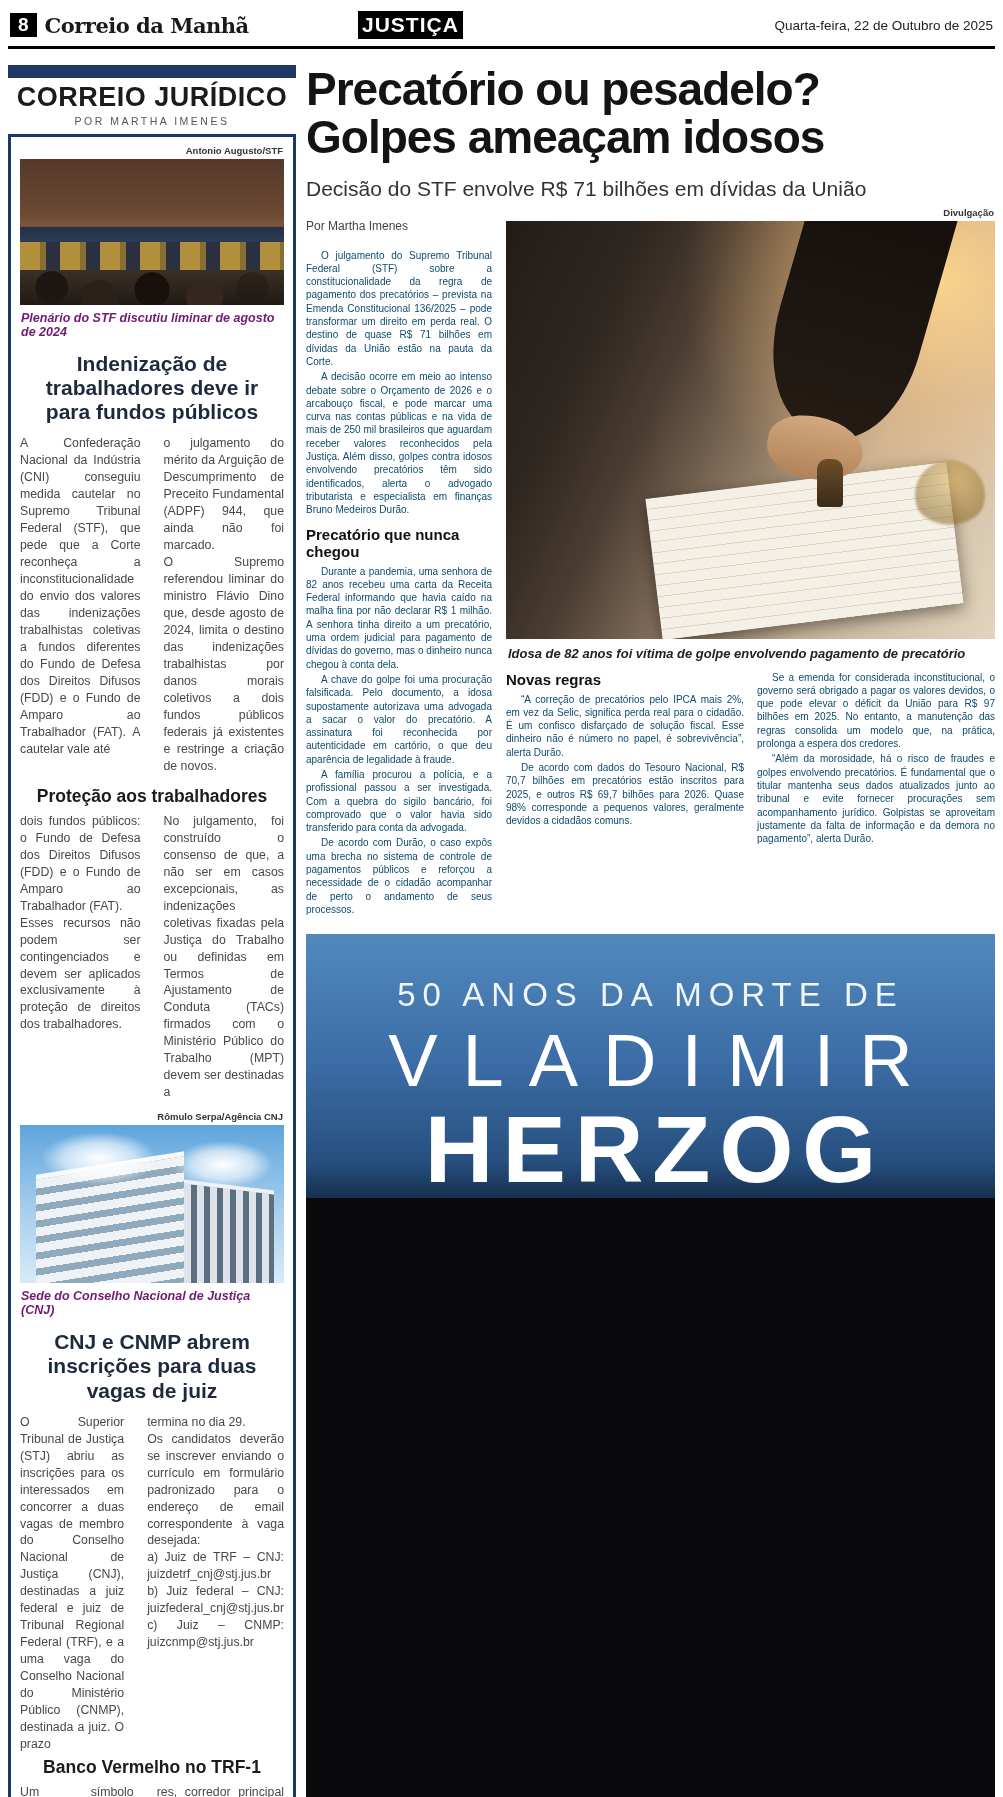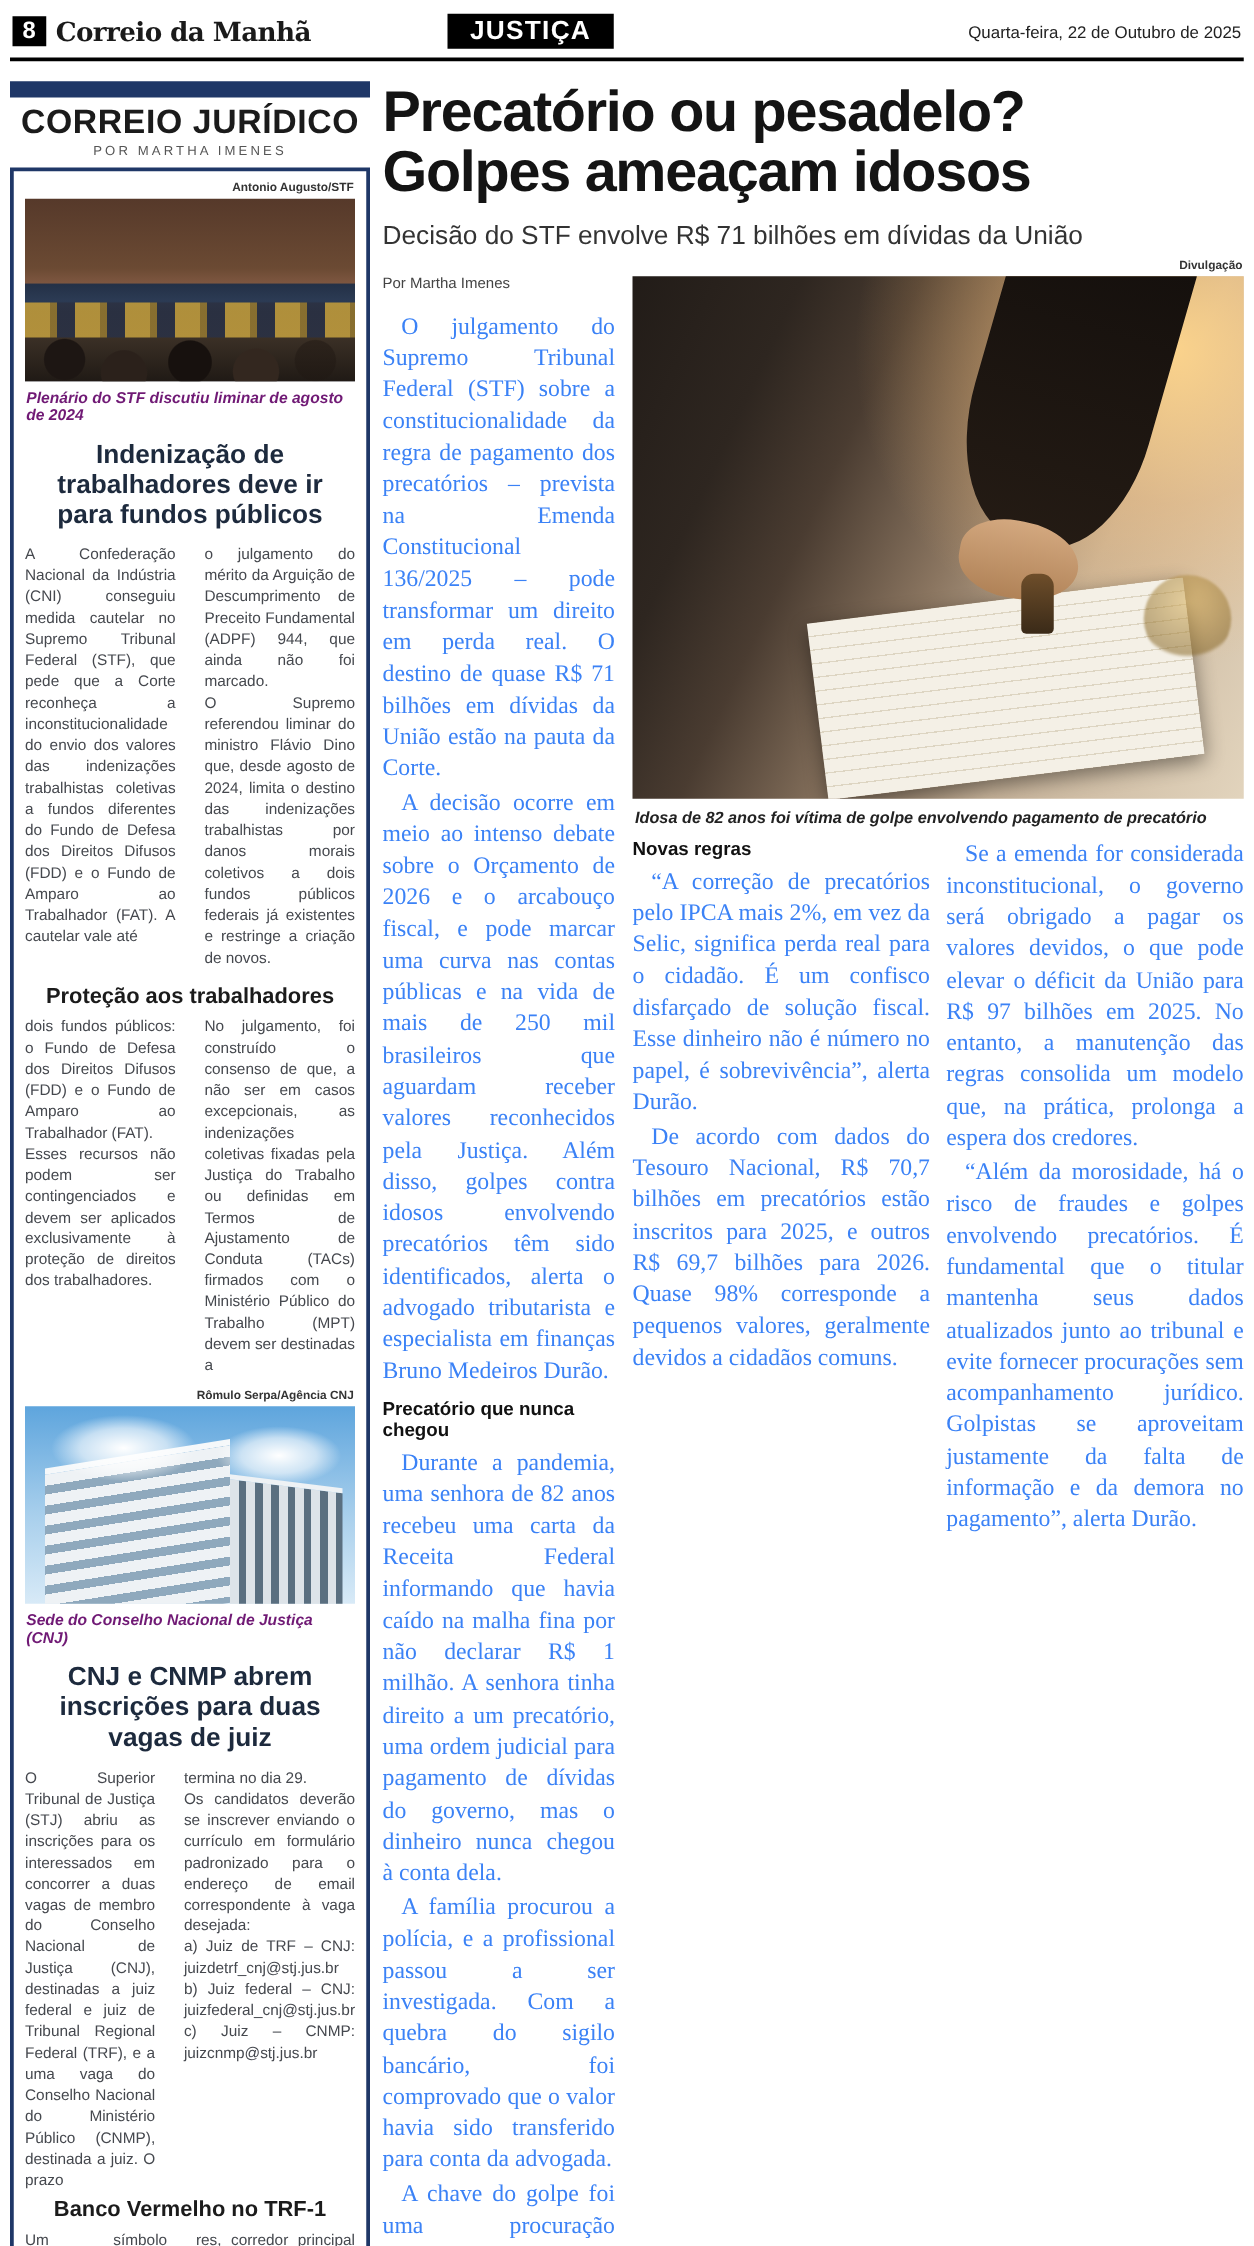--- a/index.html
+++ b/index.html
@@ -5,21 +5,21 @@
   * { box-sizing: border-box; margin: 0; padding: 0; }
   html, body { width: 1003px; background: #fff; }
   body { font-family: "Liberation Sans", sans-serif; color: #1a1a1a; position: relative; }
   .page { width: 1003px; height: 1797px; overflow: hidden; background: #fff; padding: 8px 8px 0 8px; }
 
   
   .topbar { display: flex; align-items: center; height: 34px; padding: 0 2px; }
   .tb-left { display: flex; align-items: center; gap: 8px; width: 330px; }
   .pagenum-box { background: #000; color: #fff; font-weight: bold; font-size: 19px; padding: 1px 8px; }
   .masthead { font-family: "DejaVu Serif", serif; font-weight: bold; font-size: 21px; letter-spacing: -0.5px; }
-  .section-box { background: #000; color: #fff; font-weight: bold; font-size: 21px; letter-spacing: 1px; padding: 2px 18px; margin-left: 18px; }
+  .section-box { background: #000; color: #fff; font-weight: bold; font-size: 21px; letter-spacing: 1px; padding: 2px 4px; margin-left: 18px; }
   .tb-date { margin-left: auto; font-size: 13.5px; color: #222; }
   .header-rule { height: 3px; background: #000; margin-top: 4px; }
 
   .content { display: flex; gap: 10px; margin-top: 16px; }
 
   
   .sidebar { width: 288px; flex: 0 0 288px; }
   .sb-bar { height: 13px; background: #1f3767; width: 100%; }
   .sb-title { text-align: center; font-size: 27px; font-weight: 800; letter-spacing: 0.5px; color: #1b1b1b; margin-top: 4px; }
   .sb-byline { text-align: center; font-size: 10.5px; letter-spacing: 2.5px; color: #555; margin-top: 2px; }
@@ -57,21 +57,21 @@
   .twocol { display: flex; gap: 23px; }
   .twocol .col { flex: 1; font-size: 12.3px; line-height: 1.38; color: #45484e; text-align: justify; white-space: pre-line; }
 
   
   .mainarea { flex: 1; }
   .headline { font-size: 46px; font-weight: 700; letter-spacing: -1px; line-height: 1.05; color: #141414; }
   .subhead { font-size: 21px; color: #333; margin: 15px 0 4px; }
   .story { display: flex; gap: 14px; margin-top: 2px; }
   .story-col1 { width: 186px; flex: 0 0 186px; padding-top: 14px; }
   .m-byline { font-size: 12px; color: #444; margin-bottom: 16px; font-family: "Liberation Sans", sans-serif; }
-  .serif p { font-family: Liberation Serif, serif; font-size: 19px; line-height: 1.33; text-align: justify; text-indent: 15px; color: #3b82f6; margin-bottom: 2px; }
+  .serif p { font-family: Liberation Sans, sans-serif; font-size: 10px; line-height: 1.33; text-align: justify; text-indent: 15px; color: #0c4a6e; margin-bottom: 2px; }
   .crosshead { font-size: 15px; font-weight: 700; margin: 9px 0 5px; color: #111; }
   .story-right { flex: 1; }
   .main-photo { height: 418px;
     background:
       radial-gradient(circle at 88% 14%, rgba(255,214,140,0.95), rgba(255,190,110,0.35) 22%, transparent 45%),
       linear-gradient(115deg, #221c18 0%, #2e2620 20%, #4a3c31 34%, #8a7560 52%, #c6b299 70%, #e2d4bd 100%); }
   .mp-arm { position:absolute; top:-6%; right:14%; width:30%; height:58%; background: linear-gradient(#15100d, #241b14); transform: rotate(16deg); border-radius: 0 0 42% 46%; }
   .mp-hand { position:absolute; top:47%; right:27%; width:96px; height:62px; background: linear-gradient(#d3a87f,#b08257); border-radius: 46% 54% 52% 48%; transform: rotate(10deg); }
   .mp-stamp { position:absolute; top:57%; right:31%; width:26px; height:48px; background: linear-gradient(#6e4e2a,#3a2a18); border-radius: 10px 10px 4px 4px; }
   .mp-paper { position:absolute; left:30%; bottom:4%; width:62%; height:34%; background: repeating-linear-gradient(180deg, #f4f0e6 0 10px, #ddd5c2 10px 11px); transform: rotate(-7deg); box-shadow: 0 5px 16px rgba(0,0,0,0.45); }
@@ -163,22 +163,22 @@
       </h1>
       <div class="subhead">Decisão do STF envolve R$ 71 bilhões em dívidas da União</div>
 
       <div class="story">
         <div class="story-col1 serif">
           <div class="m-byline">Por Martha Imenes</div>
           <p>O julgamento do Supremo Tribunal Federal (STF) sobre a constitucionalidade da regra de pagamento dos precatórios – prevista na Emenda Constitucional 136/2025 – pode transformar um direito em perda real. O destino de quase R$ 71 bilhões em dívidas da União estão na pauta da Corte.</p>
           <p>A decisão ocorre em meio ao intenso debate sobre o Orçamento de 2026 e o arcabouço fiscal, e pode marcar uma curva nas contas públicas e na vida de mais de 250 mil brasileiros que aguardam receber valores reconhecidos pela Justiça. Além disso, golpes contra idosos envolvendo precatórios têm sido identificados, alerta o advogado tributarista e especialista em finanças Bruno Medeiros Durão.</p>
           <h5 class="crosshead">Precatório que nunca chegou</h5>
           <p>Durante a pandemia, uma senhora de 82 anos recebeu uma carta da Receita Federal informando que havia caído na malha fina por não declarar R$ 1 milhão. A senhora tinha direito a um precatório, uma ordem judicial para pagamento de dívidas do governo, mas o dinheiro nunca chegou à conta dela.</p>
+          <p>A chave do golpe foi uma procuração falsificada. Pelo documento, a idosa supostamente autorizava uma advogada a sacar o valor do precatório. A assinatura foi reconhecida por autenticidade em cartório, o que deu aparência de legalidade à fraude.</p>
           <p>A família procurou a polícia, e a profissional passou a ser investigada. Com a quebra do sigilo bancário, foi comprovado que o valor havia sido transferido para conta da advogada.</p>
-          <p>A chave do golpe foi uma procuração falsificada. Pelo documento, a idosa supostamente autorizava uma advogada a sacar o valor do precatório. A assinatura foi reconhecida por autenticidade em cartório, o que deu aparência de legalidade à fraude.</p>
           <p>De acordo com Durão, o caso expôs uma brecha no sistema de controle de pagamentos públicos e reforçou a necessidade de o cidadão acompanhar de perto o andamento de seus processos.</p>
         </div>
 
         <div class="story-right">
           <div class="credit">Divulgação</div>
           <div class="photo main-photo">
             <div class="mp-arm"></div>
             <div class="mp-paper"></div>
             <div class="mp-hand"></div>
             <div class="mp-stamp"></div>

